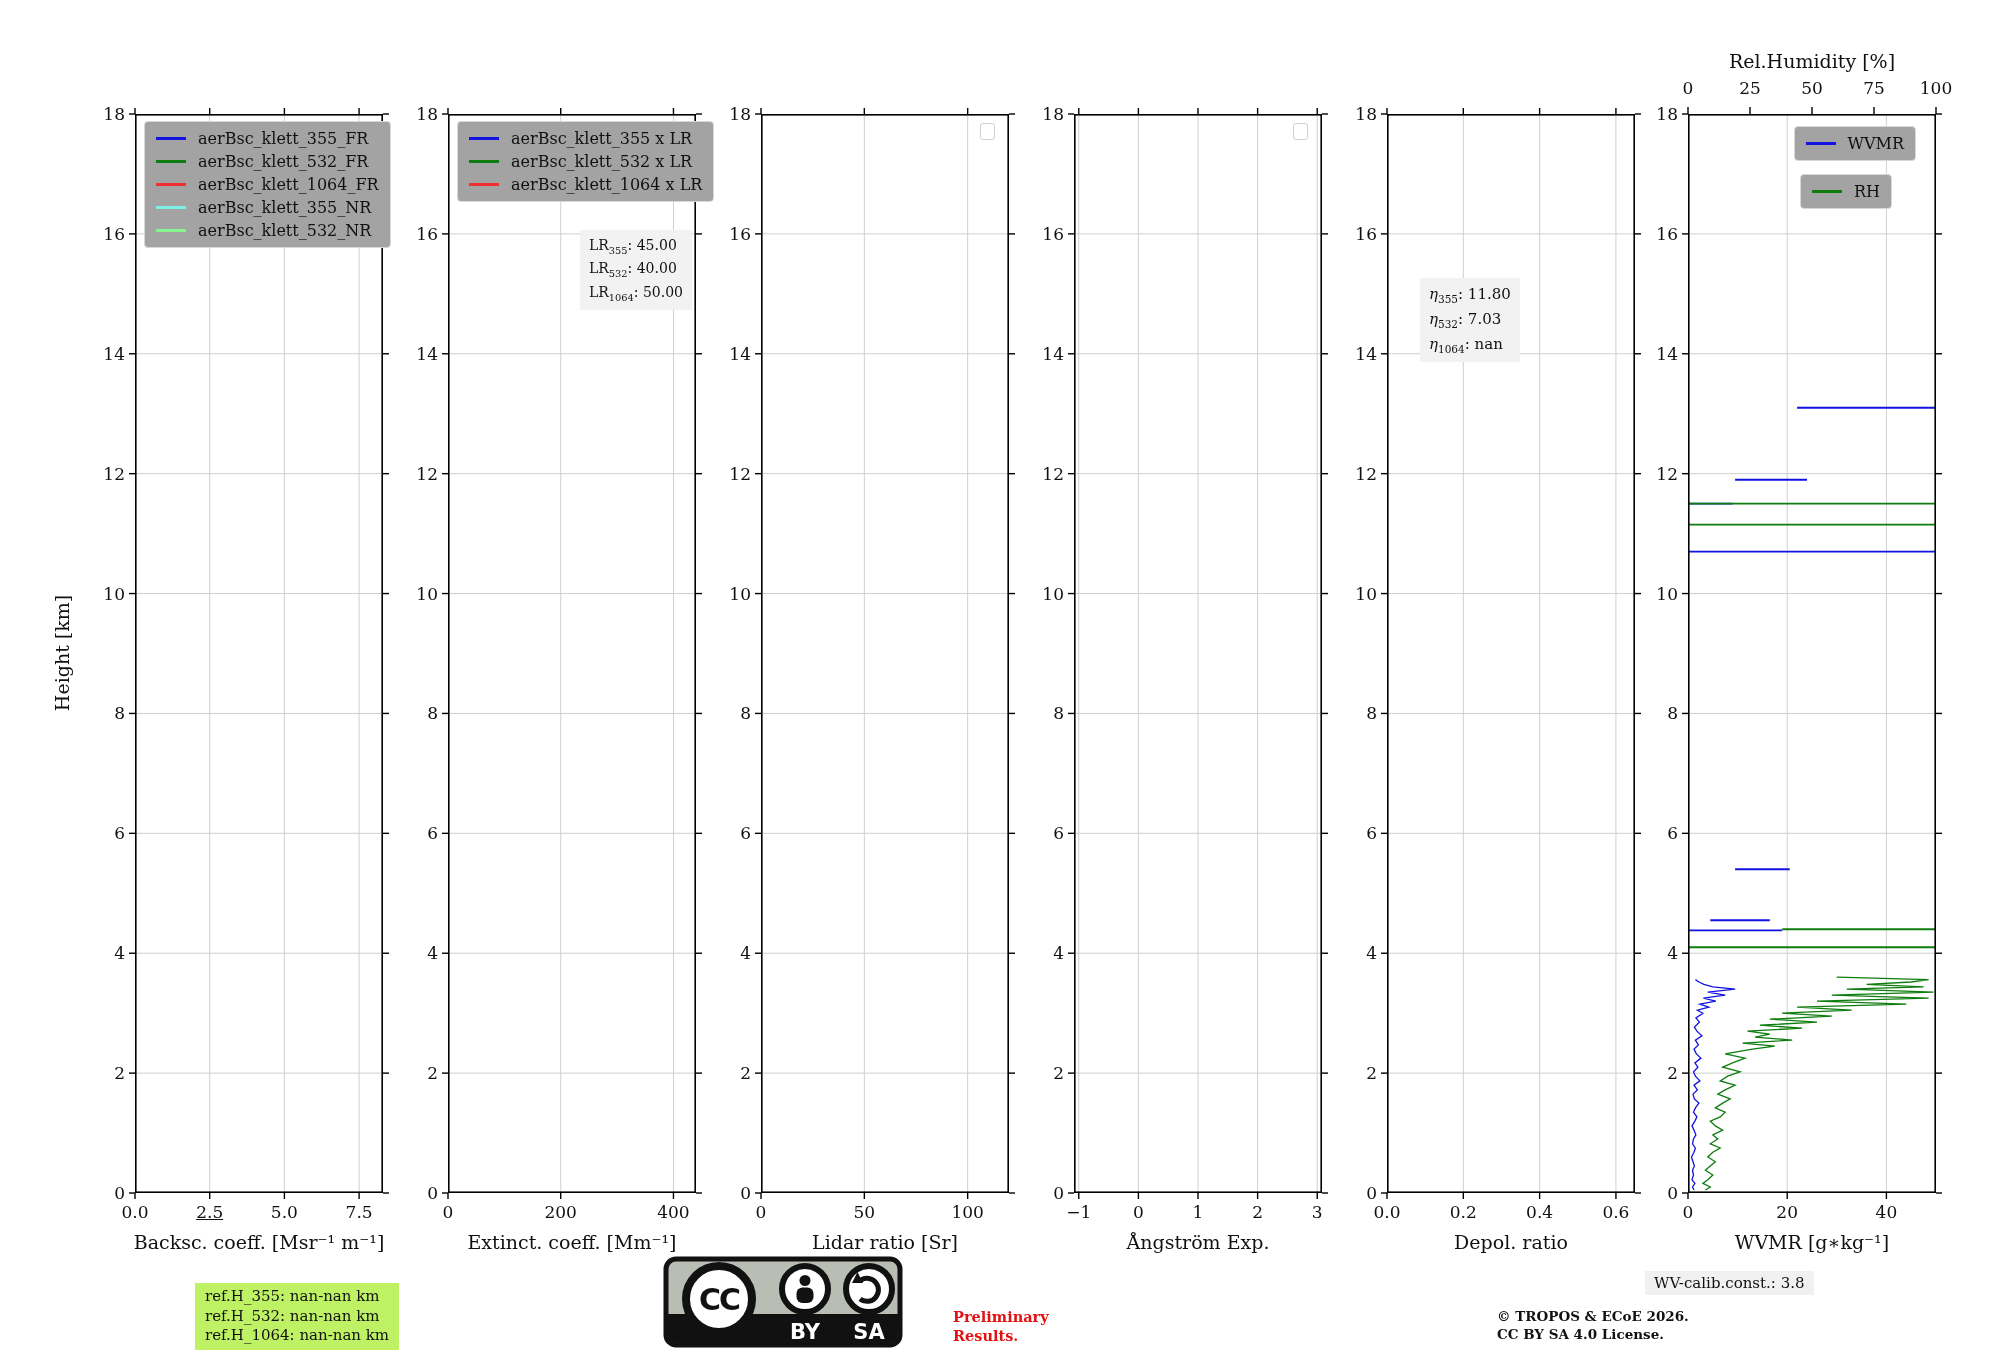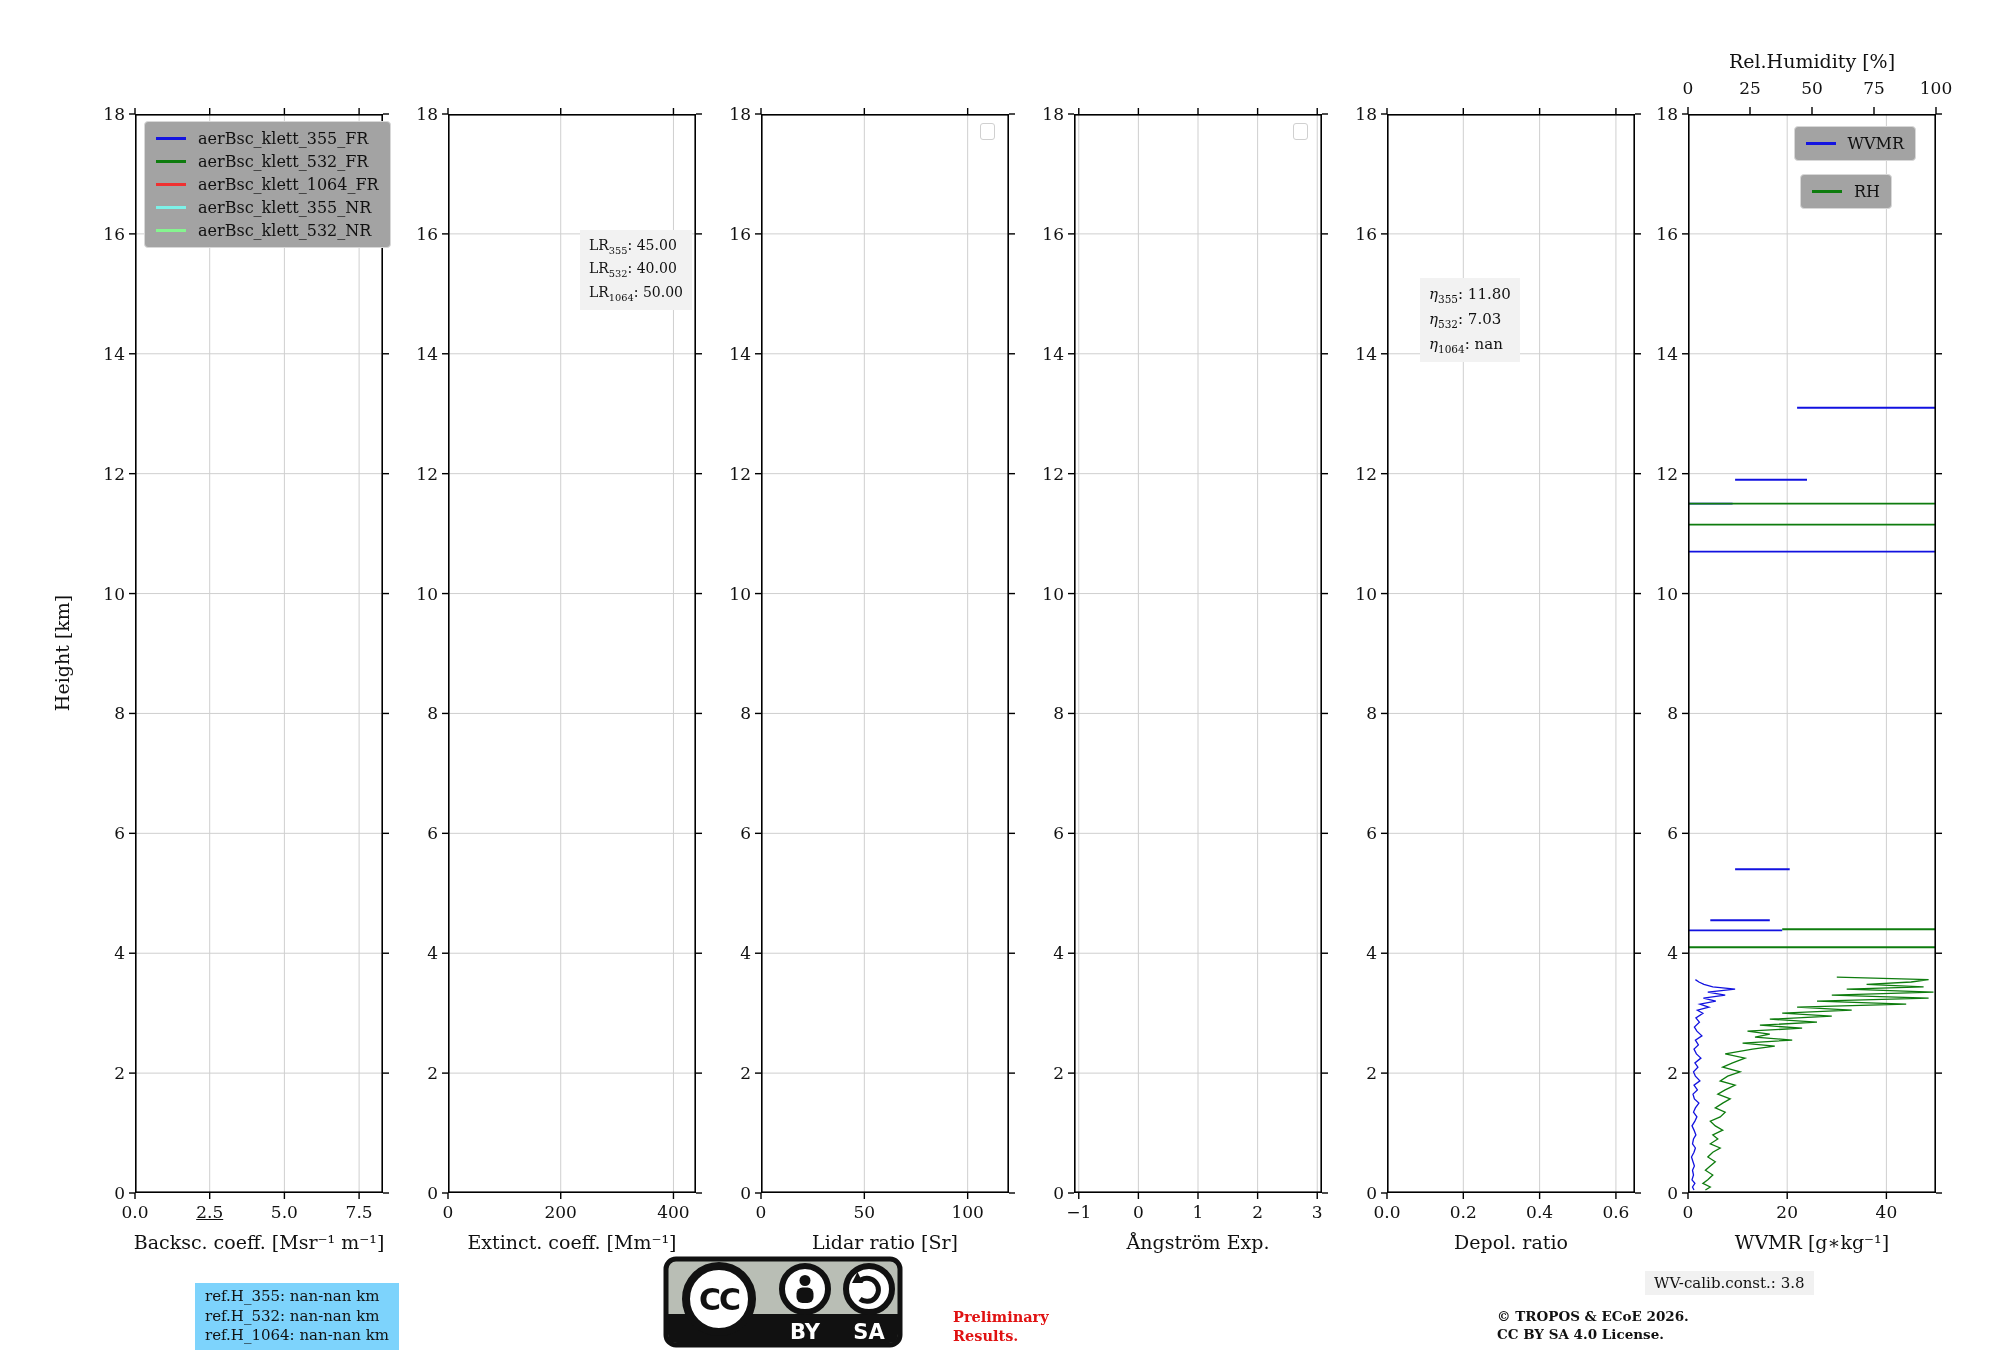--- a/index.html
+++ b/index.html
@@ -18,21 +18,21 @@
   .legend{position:absolute;background:#a3a3a3;border:1px solid #d8d8d8;border-radius:4px;
           padding:7px 11px;display:flex;flex-direction:column;gap:4px}
   .lrow{display:flex;align-items:center;white-space:nowrap}
   .lswatch{width:30px;height:2.5px;margin-right:12px;flex:none}
   .ltext{font-size:16px}
   .ann{position:absolute;background:#f2f2f2;padding:5px 9px;font-size:14px;
        line-height:1.5;white-space:nowrap}
   .ann sub{font-size:70%}
   .emptyleg{position:absolute;width:15px;height:17px;border:1px solid #d0d0d0;
             border-radius:3px;background:#fff}
-  .refh{position:absolute;left:195px;top:1283px;background:#7dd3fc;padding:4px 10px;
+  .refh{position:absolute;left:195px;top:1283px;background:#bef264;padding:4px 10px;
         font-size:15px;line-height:1.3}
   .prelim{position:absolute;left:953px;top:1308px;color:#e01212;font-weight:bold;
           font-size:14.5px;line-height:1.3}
   .copyright{position:absolute;left:1497px;top:1308px;font-weight:bold;
              font-size:13.5px;line-height:1.3}
   .wvcalib{position:absolute;left:1645px;top:1271px;background:#f1f1f1;
            padding:3px 9px;font-size:15px}
   .ccbadge{position:absolute;left:663px;top:1256px;width:240px;height:92px}
   .cctxt{font-family:"DejaVu Sans","Liberation Sans",sans-serif;font-weight:bold;
          font-size:30px;fill:#111;letter-spacing:-2px}
@@ -175,20 +175,34 @@
         <div class="ytick" style="left: -10px; top: 959.111px;">2</div>
         <div class="ytick" style="left: -10px; top: 839.222px;">4</div>
         <div class="ytick" style="left: -10px; top: 719.333px;">6</div>
         <div class="ytick" style="left: -10px; top: 599.444px;">8</div>
         <div class="ytick" style="left: -10px; top: 479.556px;">10</div>
         <div class="ytick" style="left: -10px; top: 359.667px;">12</div>
         <div class="ytick" style="left: -10px; top: 239.778px;">14</div>
         <div class="ytick" style="left: -10px; top: 119.889px;">16</div>
         <div class="ytick" style="left: -10px; top: 0px;">18</div>
         <div class="xlabel" style="left: 124px; top: 1117px;">Extinct. coeff. [Mm⁻¹]</div>
+        <div class="legend" style="left: 9px; top: 7px;">
+          <div class="lrow">
+            <div class="lswatch" style="background: rgb(20, 20, 224);"></div>
+            <div class="ltext">aerBsc_klett_355 x LR</div>
+          </div>
+          <div class="lrow">
+            <div class="lswatch" style="background: rgb(14, 124, 14);"></div>
+            <div class="ltext">aerBsc_klett_532 x LR</div>
+          </div>
+          <div class="lrow">
+            <div class="lswatch" style="background: rgb(240, 48, 48);"></div>
+            <div class="ltext">aerBsc_klett_1064 x LR</div>
+          </div>
+        </div>
         <div class="ann" style="left: 132px; top: 116px;">
           <div class="annline">LR<sub>355</sub>: 45.00</div>
           <div class="annline">LR<sub>532</sub>: 40.00</div>
           <div class="annline">LR<sub>1064</sub>: 50.00</div>
         </div>
       </div>
       <div class="plot" style="left: 761px; top: 114px; width: 248px; height: 1079px;">
         <svg width="248" height="1079">
           <line x1="0" x2="248" y1="959.1111111111111" y2="959.1111111111111" stroke="#cfcfcf" stroke-width="1"></line>
           <line x1="0" x2="248" y1="839.2222222222222" y2="839.2222222222222" stroke="#cfcfcf" stroke-width="1"></line>

